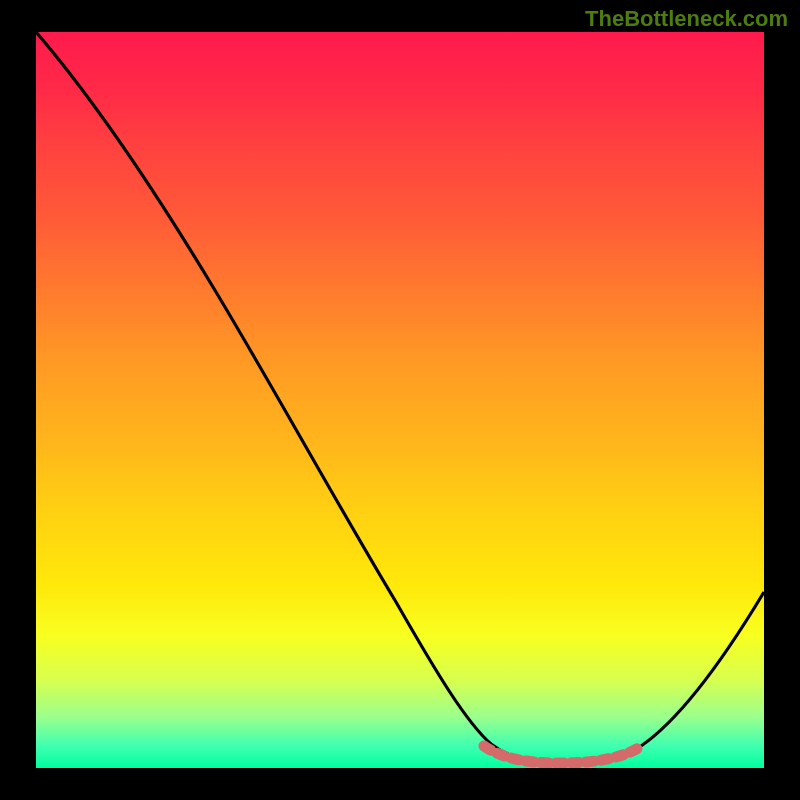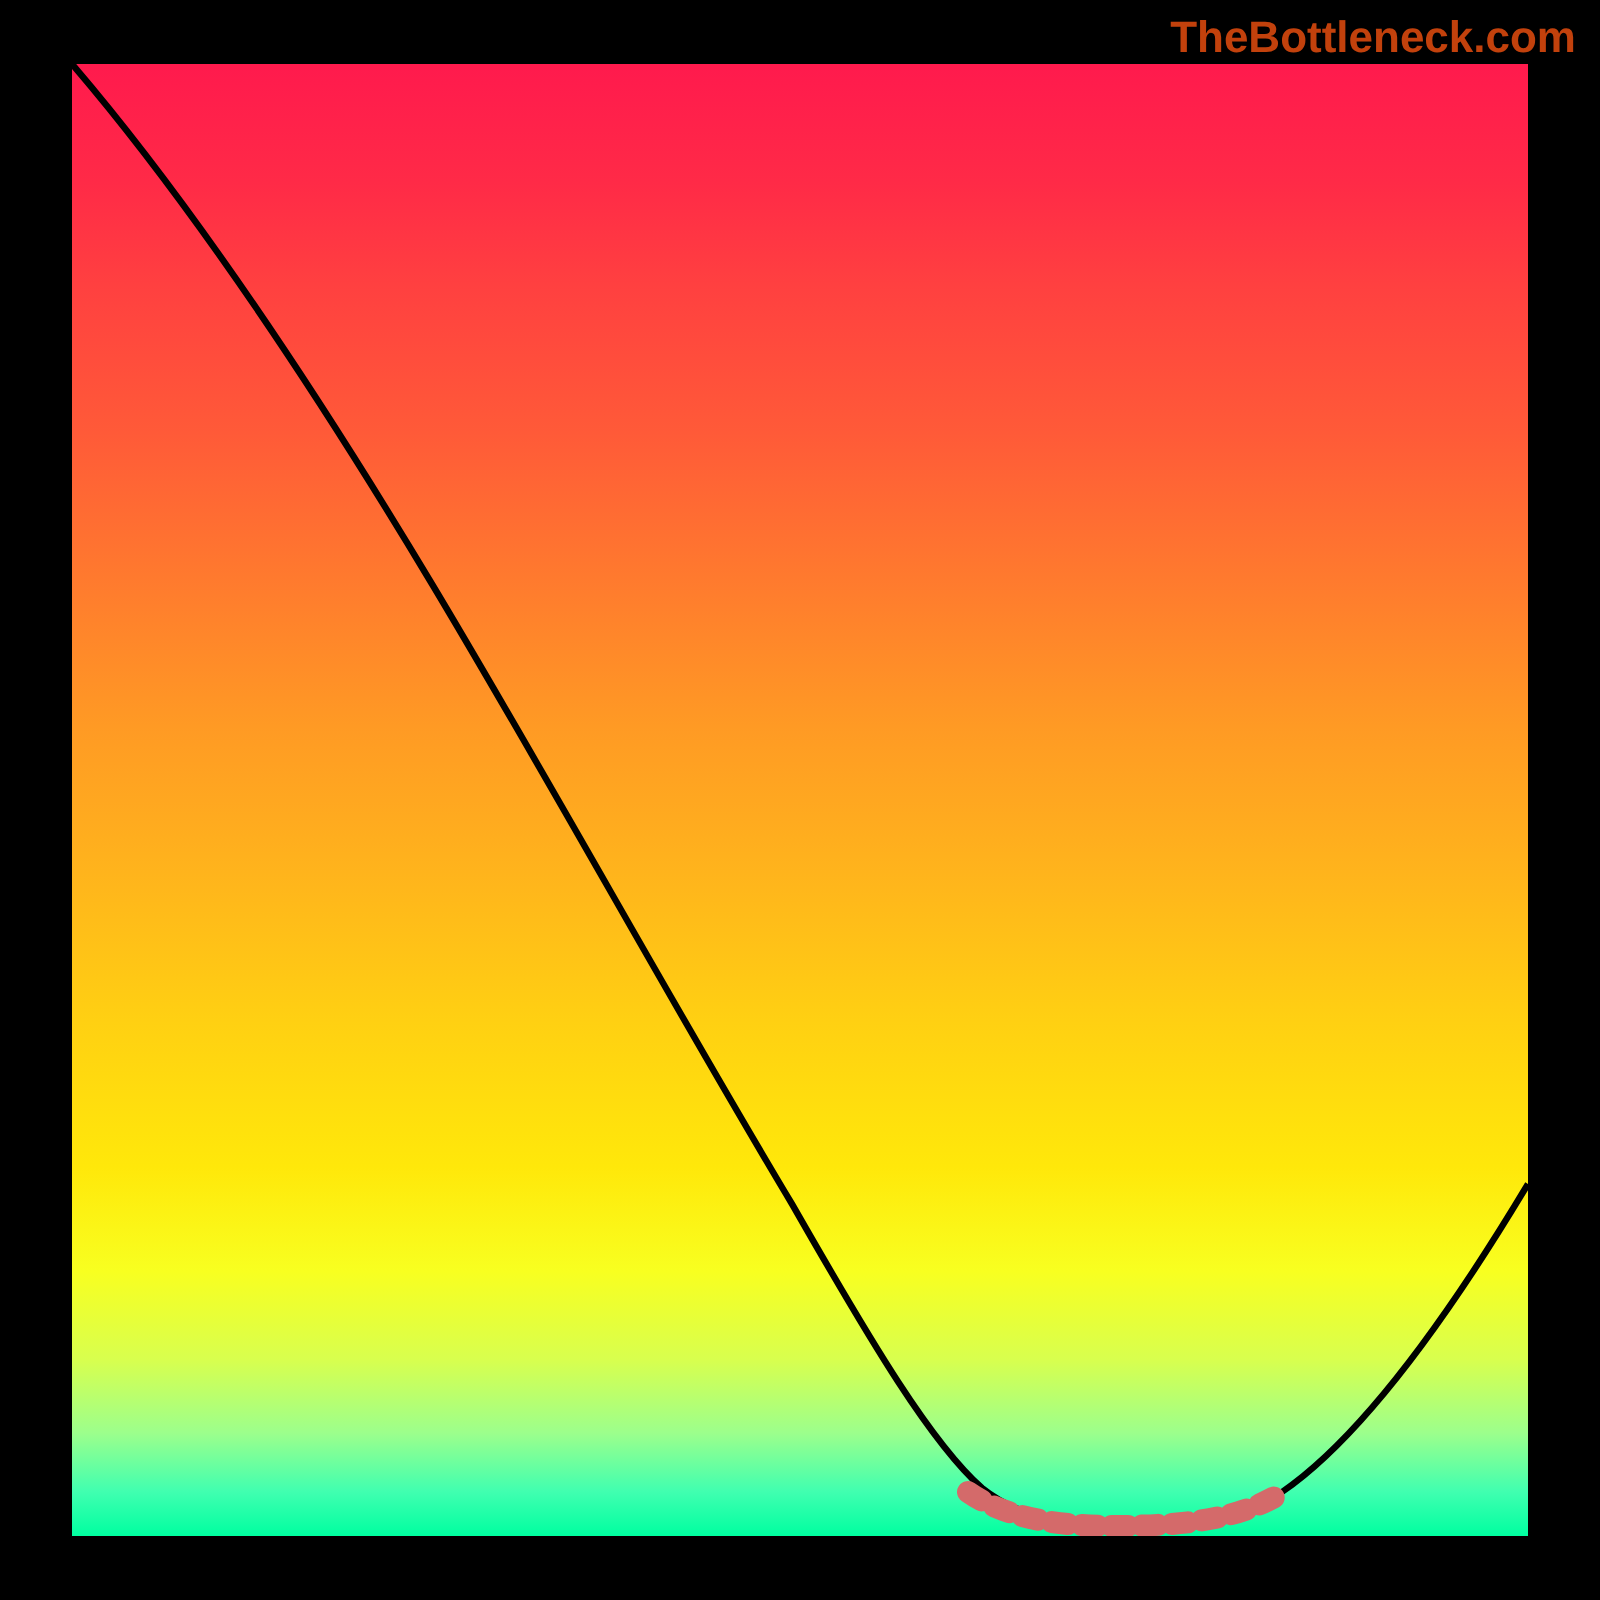--- a/index.html
+++ b/index.html
@@ -8,21 +8,21 @@
     background: #000;
     width: 800px;
     height: 800px;
     position: relative;
     font-family: Arial, sans-serif;
   }
   .watermark {
     position: absolute;
     top: 6px;
     right: 12px;
-    color: #c2410c;
+    color: #4d7c0f;
     font-size: 22px;
     font-weight: bold;
     z-index: 10;
   }
   .plot-area {
     position: absolute;
     left: 36px;
     top: 32px;
     width: 728px;
     height: 736px;

